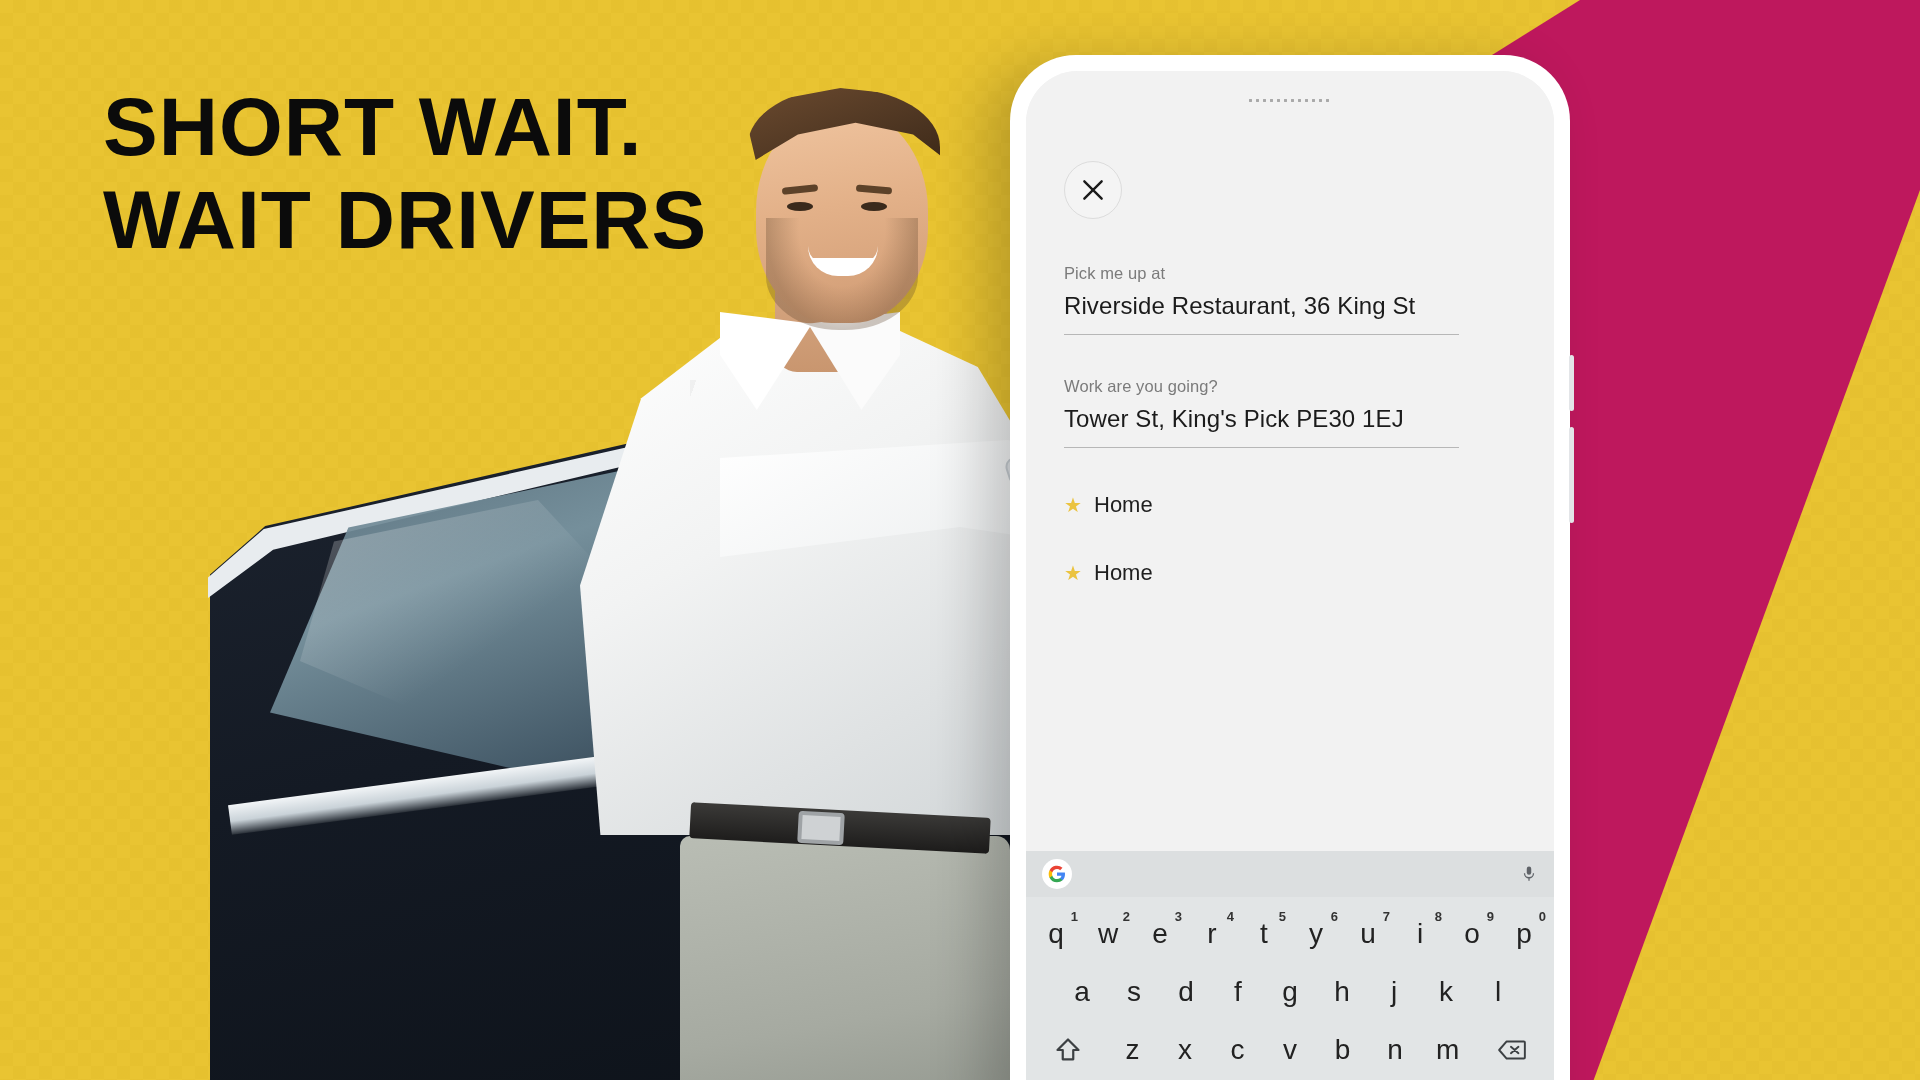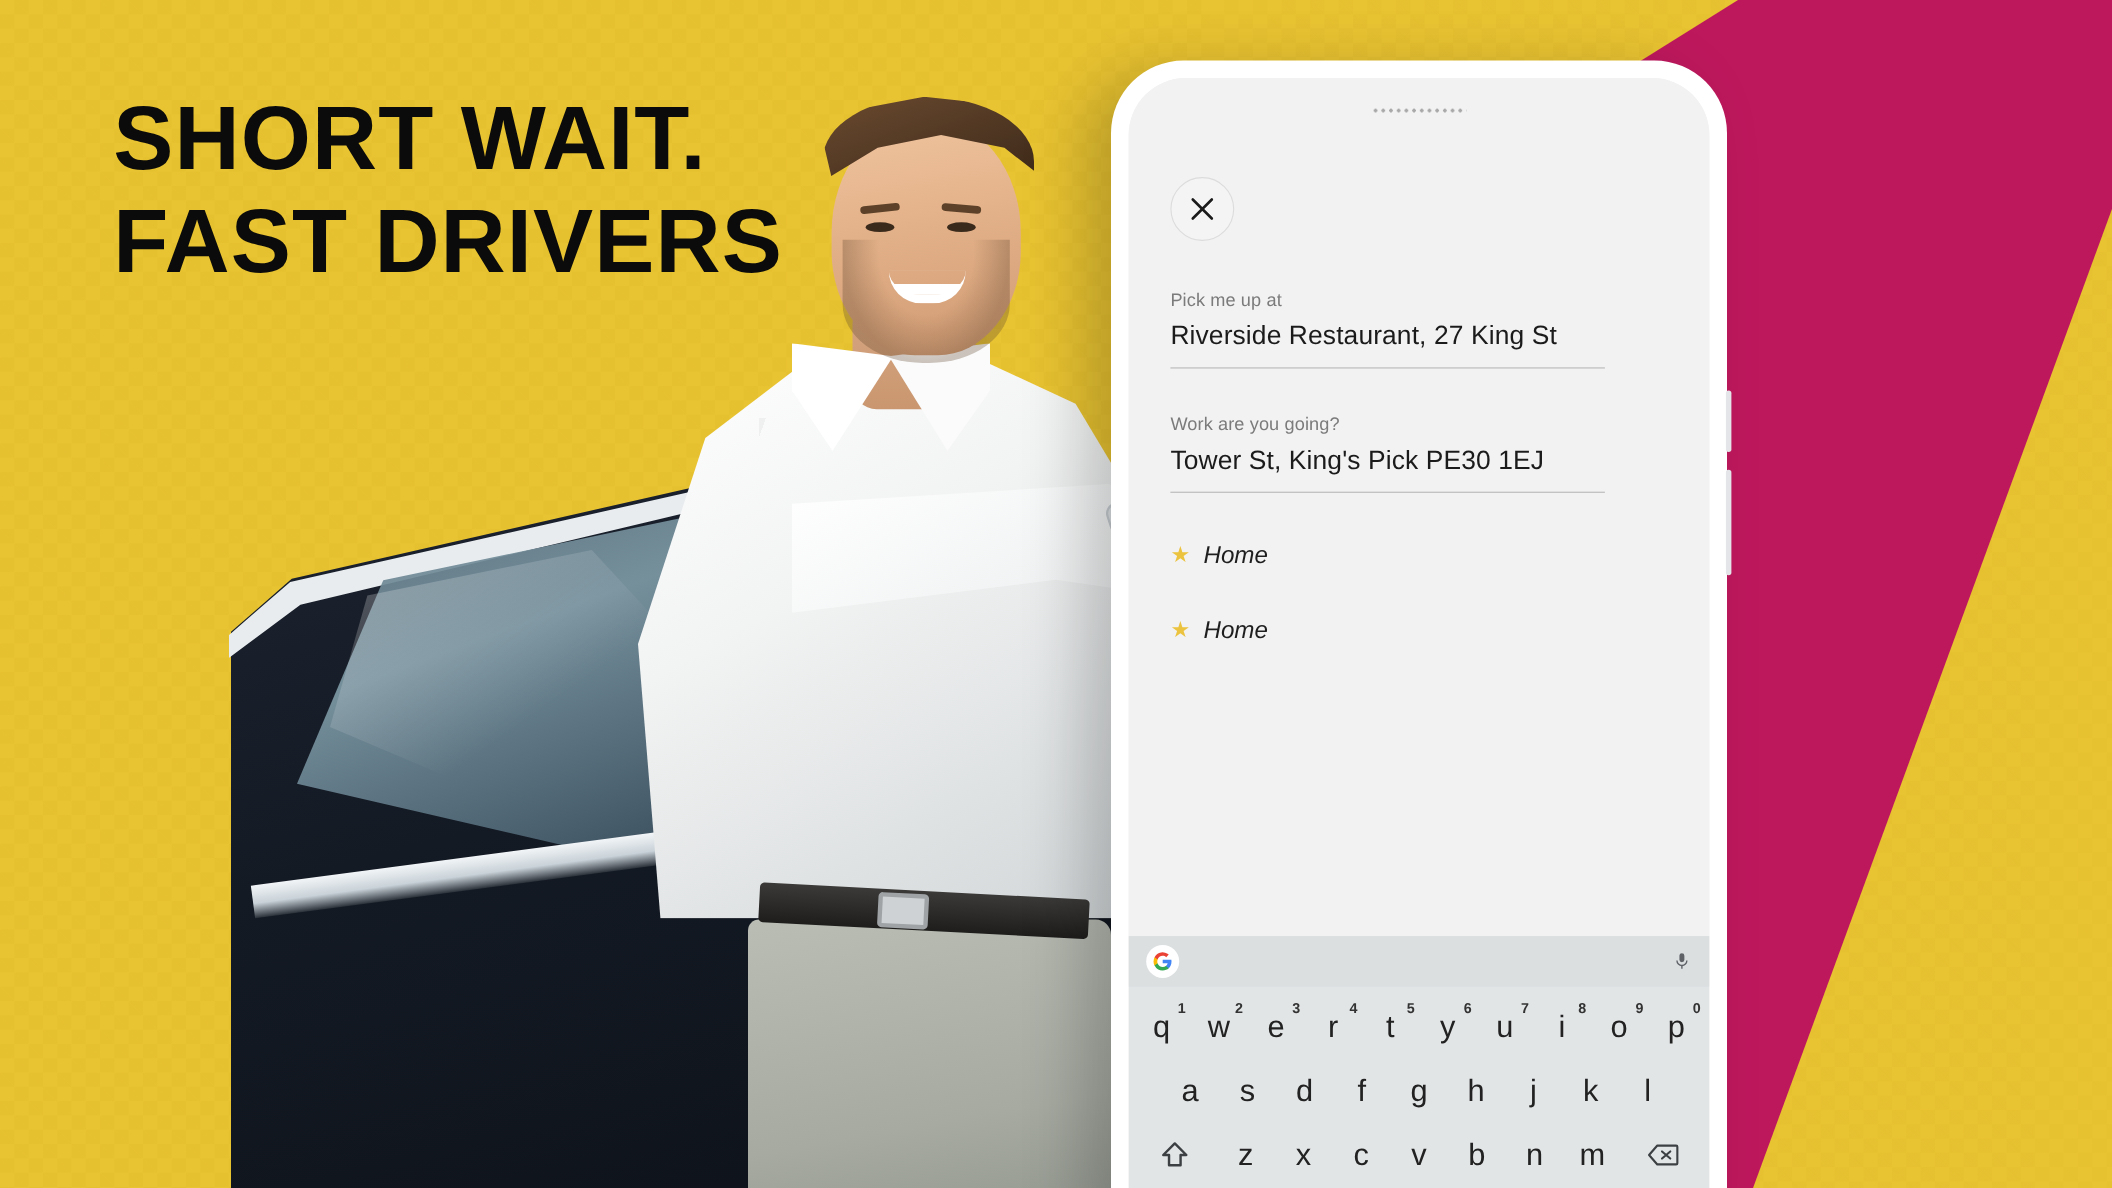--- a/index.html
+++ b/index.html
@@ -233,21 +233,21 @@
   }
   .field-value {
     font-size:24px; color:#1b1b1b; letter-spacing:.1px; white-space:nowrap;
     padding-bottom:14px;
   }
   .field-underline { height:1px; background:#b7b7b7; width:395px; }
 
   .places { position:absolute; left:38px; top:400px; right:20px; }
   .place-row { display:flex; align-items:center; height:68px; }
   .place-star { width:30px; font-size:20px; color:#EBC33F; line-height:1; }
-  .place-label { font-size:22px; color:#1f1f1f;font-style:italic; }
+  .place-label { font-size:22px; color:#1f1f1f; }
 
   
   .kb {
     position:absolute; left:0; right:0; bottom:0; height:264px;
     background:#e2e5e6;
   }
   .kb-suggest {
     height:46px; background:#dcdfe0; position:relative;
     display:flex; align-items:center; justify-content:space-between;
     padding:0 16px;
@@ -302,21 +302,21 @@
   <div class="wedge-yellow">
     <div class="wedge-texture"></div>
   </div>
 
   <div class="wedge-yellow-2">
     <div class="wedge-texture"></div>
   </div>
 
   <div class="headline">
     <div>SHORT WAIT.</div>
-    <div>FAST DRIVERS</div>
+    <div>WAIT DRIVERS</div>
   </div>
 
   <div class="photo">
     <div class="car-body"></div>
     <div class="car-chrome"></div>
     <div class="car-window"></div>
     <div class="car-window-sheen"></div>
     <div class="car-mirror"></div>
     <div class="car-door-line"></div>
 
@@ -354,21 +354,21 @@
 
         <div class="close-btn">
           <svg viewBox="0 0 24 24">
             <path d="M4 4 L20 20 M20 4 L4 20" stroke="#1b1b1b" stroke-width="2.2" fill="none" stroke-linecap="round"></path>
           </svg>
         </div>
 
         <div class="fields">
           <div class="field">
             <div class="field-label">Pick me up at</div>
-            <div class="field-value">Riverside Restaurant, 27 King St</div>
+            <div class="field-value">Riverside Restaurant, 36 King St</div>
             <div class="field-underline"></div>
           </div>
           <div class="field">
             <div class="field-label">Work are you going?</div>
             <div class="field-value">Tower St, King's Pick PE30 1EJ</div>
             <div class="field-underline"></div>
           </div>
         </div>
 
         <div class="places">

